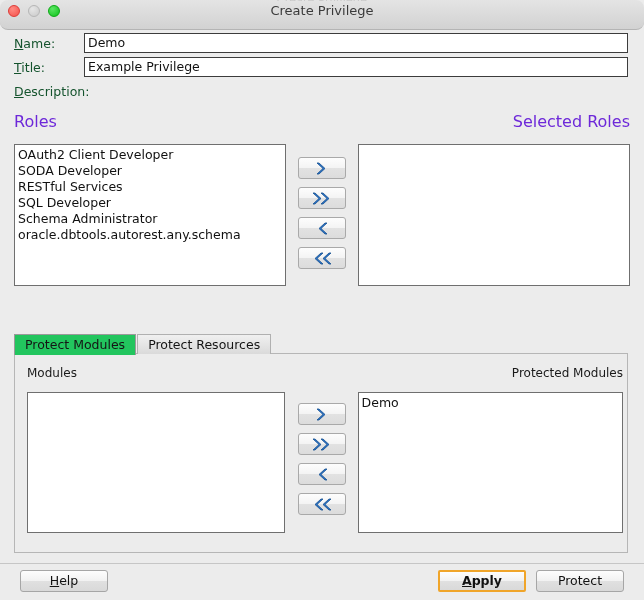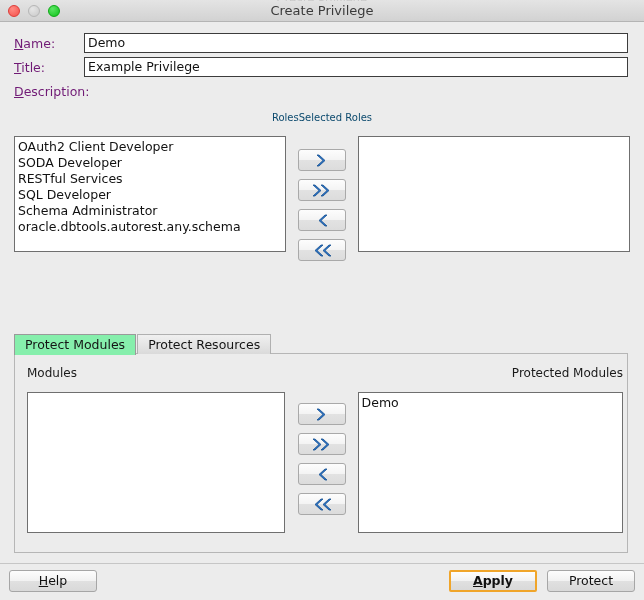--- a/index.html
+++ b/index.html
@@ -15,24 +15,25 @@
     color: #1a1a1a;
     overflow: hidden;
     position: relative;
   }
 
   
   .titlebar {
     position: absolute;
     left: 0; top: 0;
     width: 644px;
-    height: 22px;
+    height: 30px;
     background: linear-gradient(to bottom, #e4e4e4 0%, #d2d2d2 100%);
     border-bottom: 1px solid #b4b4b4;
     box-sizing: border-box;
+    border-radius: 8px;
   }
   .ghost-title {
     position: absolute;
     left: 0; top: -5px;
     width: 644px;
     text-align: center;
     font-size: 11px;
     color: #c9c9c9;
     letter-spacing: .2px;
     overflow: hidden;
@@ -75,43 +76,43 @@
     height: 20px;
     margin: 0 0 4px 0;
     padding: 0 16px 0 14px;
     box-sizing: border-box;
   }
   .row:first-child { margin-top: 11px; }
   .row .lbl {
     width: 70px;
     flex: 0 0 70px;
     font-size: 12.5px;
-    color: #701a75;
+    color: #14532d;
   }
   .row .lbl u { text-decoration: underline; }
   .row .field {
     flex: 1 1 auto;
     height: 20px;
     background: #ffffff;
     border: 1px solid #3c3c3c;
     box-sizing: border-box;
     font-size: 12.5px;
     line-height: 18px;
     padding: 0 3px;
     color: #111;
     overflow: hidden;
     white-space: nowrap;
   }
 
   
   .panel-head {
     display: flex;
-    justify-content: center;
-    font-size: 10px;
-    color: #0c4a6e;
+    justify-content: space-between;
+    font-size: 16px;
+    color: #6d28d9;
   }
   .listbox {
     background: #ffffff;
     border: 1px solid #6f6f6f;
     box-sizing: border-box;
     overflow: hidden;
     padding: 2px 0 0 0;
   }
   .listbox .item {
     font-size: 12.5px;
@@ -144,21 +145,21 @@
   .roles-sec {
     position: absolute;
     left: 14px; top: 112px;
     width: 616px;
   }
   .roles-lists {
     display: flex;
     align-items: flex-start;
     margin-top: 13px;
   }
-  .roles-lists .listbox { width: 277px; height: 116px; }
+  .roles-lists .listbox { width: 277px; height: 142px; }
   .roles-lists .arrow-col { margin: 13px 12px 0 12px; }
 
   
   .tabs-wrap {
     position: absolute;
     left: 14px; top: 333px;
     width: 614px;
   }
   .tabstrip {
     display: flex;
@@ -171,21 +172,21 @@
     height: 20px;
     line-height: 19px;
     padding: 0 10px;
     font-size: 12.5px;
     border: 1px solid #b0b0b0;
     border-bottom: none;
     box-sizing: border-box;
     color: #151515;
   }
   .tab.active {
-    background: #86efac;
+    background: #22c55e;
     border-color: #9a9a9a;
     position: relative;
     top: 1px;
     height: 21px;
     line-height: 20px;
   }
   .tab.inactive {
     background: linear-gradient(to bottom, #f0f0f0 0%, #dadada 100%);
     margin-left: 1px;
   }
@@ -218,21 +219,21 @@
     left: 0; top: 563px;
     width: 644px;
     height: 1px;
     background: #c6c6c6;
   }
   .footer {
     position: absolute;
     left: 0; top: 569px;
     width: 644px;
     height: 24px;
-    padding: 0 9px;
+    padding: 0 20px;
     box-sizing: border-box;
     display: flex;
     align-items: center;
   }
   .btn {
     height: 22px;
     border: 1px solid #a6a6a6;
     border-radius: 3px;
     background: linear-gradient(to bottom, #fdfdfd 0%, #f2f2f2 48%, #e0e0e0 52%, #d9d9d9 100%);
     font-size: 12.5px;

